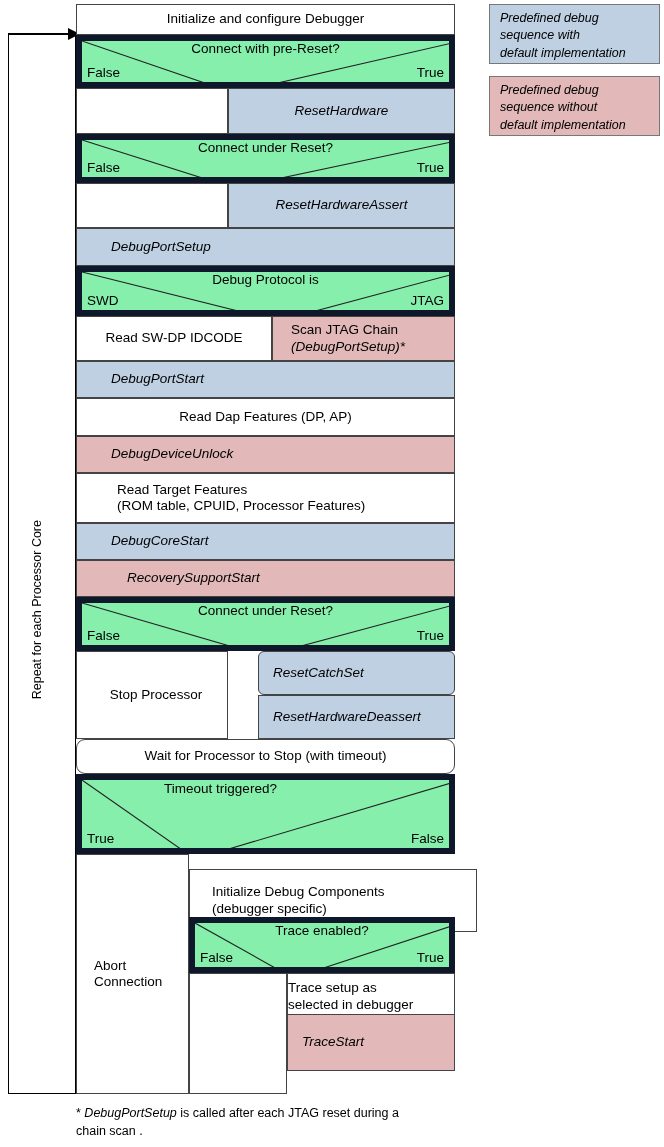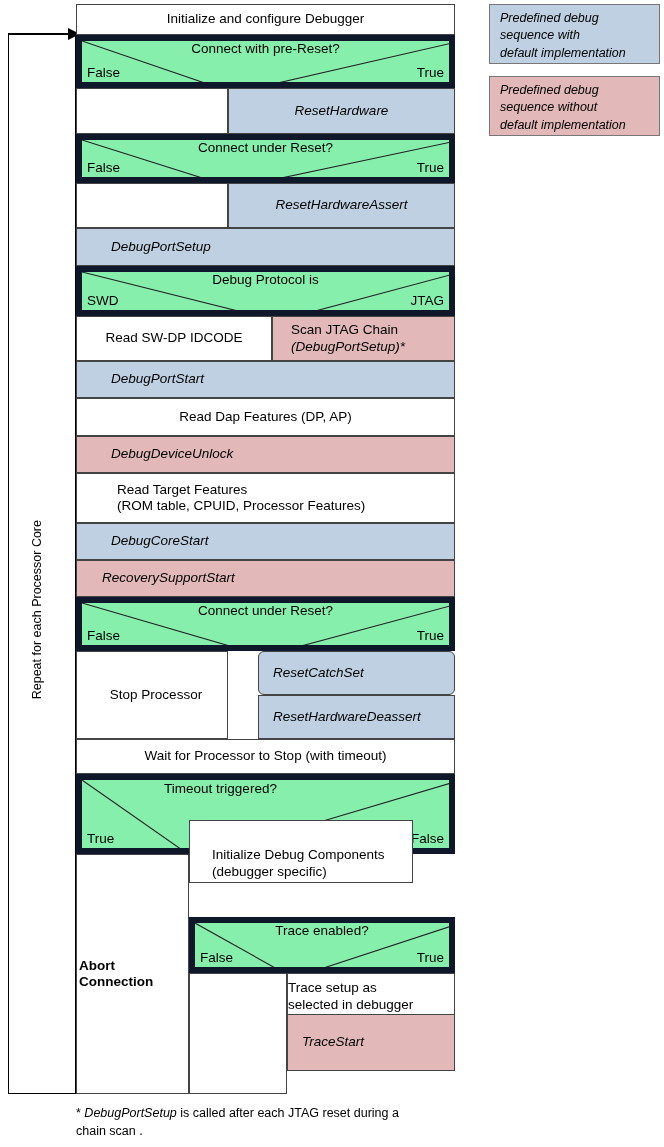--- a/index.html
+++ b/index.html
@@ -194,21 +194,21 @@
     <span style="display:block; text-align:left;">
       <span class="multiline">Read Target Features</span>
       <span class="multiline">(ROM table, CPUID, Processor Features)</span>
     </span>
   </div>
 
   <div class="cell blue seq left" style="left:76px; top:523px; width:379px; height:37px; padding-left:34px;">
     <span>DebugCoreStart</span>
   </div>
 
-  <div class="cell pink seq left" style="left:76px; top:560px; width:379px; height:37px; padding-left:25px;">
+  <div class="cell pink seq left" style="left:76px; top:560px; width:379px; height:37px; padding-left:50px;">
     <span>RecoverySupportStart</span>
   </div>
 
   <div class="decision" style="left:76px; top:597px; width:379px; height:54px;">
     <svg width="379" height="54" viewBox="0 0 379 54">
       <line x1="0" y1="0" x2="182" y2="53" stroke="#222" stroke-width="1.1"></line>
       <line x1="379" y1="0" x2="182" y2="53" stroke="#222" stroke-width="1.1"></line>
     </svg>
     <div class="dtitle">Connect under Reset?</div>
     <div class="dleft">False</div>
@@ -218,42 +218,42 @@
   <div class="cell plain" style="left:76px; top:651px; width:152px; height:88px;padding-left:12px;">
     <span>Stop Processor</span>
   </div>
   <div class="cell blue seq left" style="left:258px; top:651px; width:197px; height:44px; padding-left:14px;border-radius:6px;">
     <span>ResetCatchSet</span>
   </div>
   <div class="cell blue seq left" style="left:258px; top:695px; width:197px; height:44px; padding-left:14px;">
     <span>ResetHardwareDeassert</span>
   </div>
 
-  <div class="cell plain" style="left:76px; top:739px; width:379px; height:35px;">
+  <div class="cell plain" style="left:76px; top:739px; width:379px; height:35px;border-radius:9px;">
     <span>Wait for Processor to Stop (with timeout)</span>
   </div>
 
   <div class="decision" style="left:76px; top:774px; width:379px; height:80px;">
     <svg width="379" height="80" viewBox="0 0 379 80">
       <line x1="0" y1="0" x2="113" y2="79" stroke="#222" stroke-width="1.1"></line>
       <line x1="379" y1="0" x2="113" y2="79" stroke="#222" stroke-width="1.1"></line>
     </svg>
     <div class="dtitle" style="text-align:center; left:-90px; right:0; top:2px;">Timeout triggered?</div>
     <div class="dleft">True</div>
     <div class="dright">False</div>
   </div>
 
-  <div class="cell plain left" style="left:76px; top:854px; width:113px; height:240px; padding-left:2px;font-weight:bold;">
+  <div class="cell plain left" style="left:76px; top:854px; width:113px; height:240px; padding-left:17px;">
     <span style="display:block; text-align:left;">
       <span class="multiline">Abort</span>
       <span class="multiline">Connection</span>
     </span>
   </div>
 
-  <div class="cell plain left" style="left:189px; top:820px; width:224px; height:63px; padding-left:22px;align-items:flex-end;">
+  <div class="cell plain left" style="left:189px; top:869px; width:288px; height:63px; padding-left:22px;">
     <span style="display:block; text-align:left;">
       <span class="multiline">Initialize Debug Components</span>
       <span class="multiline">(debugger specific)</span>
     </span>
   </div>
 
   <div class="decision" style="left:189px; top:917px; width:266px; height:56px;">
     <svg width="266" height="56" viewBox="0 0 266 56">
       <line x1="0" y1="0" x2="98" y2="55" stroke="#222" stroke-width="1.1"></line>
       <line x1="266" y1="0" x2="98" y2="55" stroke="#222" stroke-width="1.1"></line>

